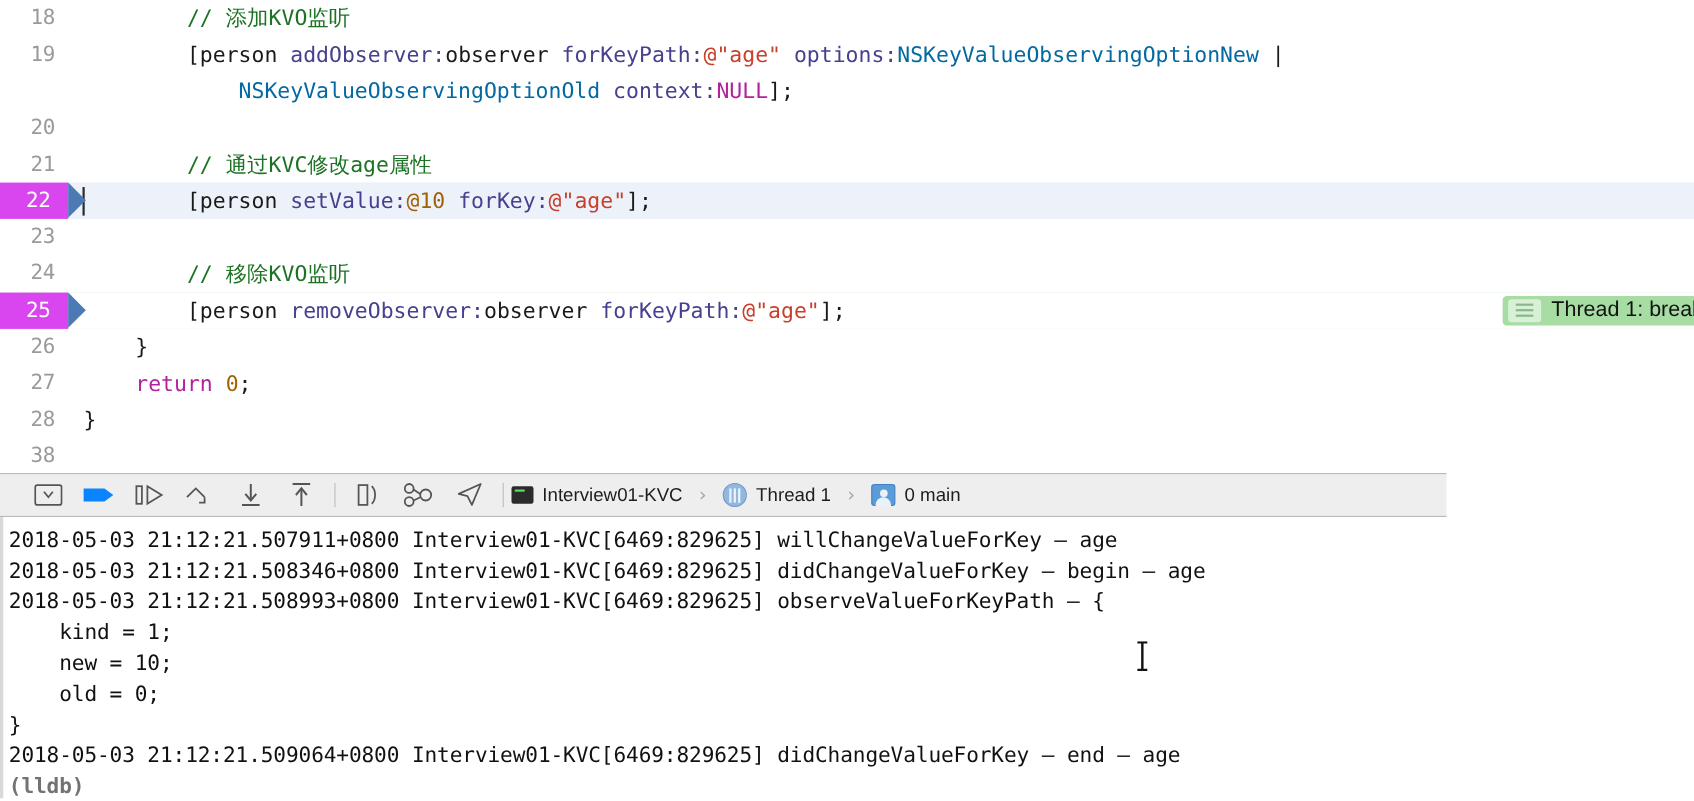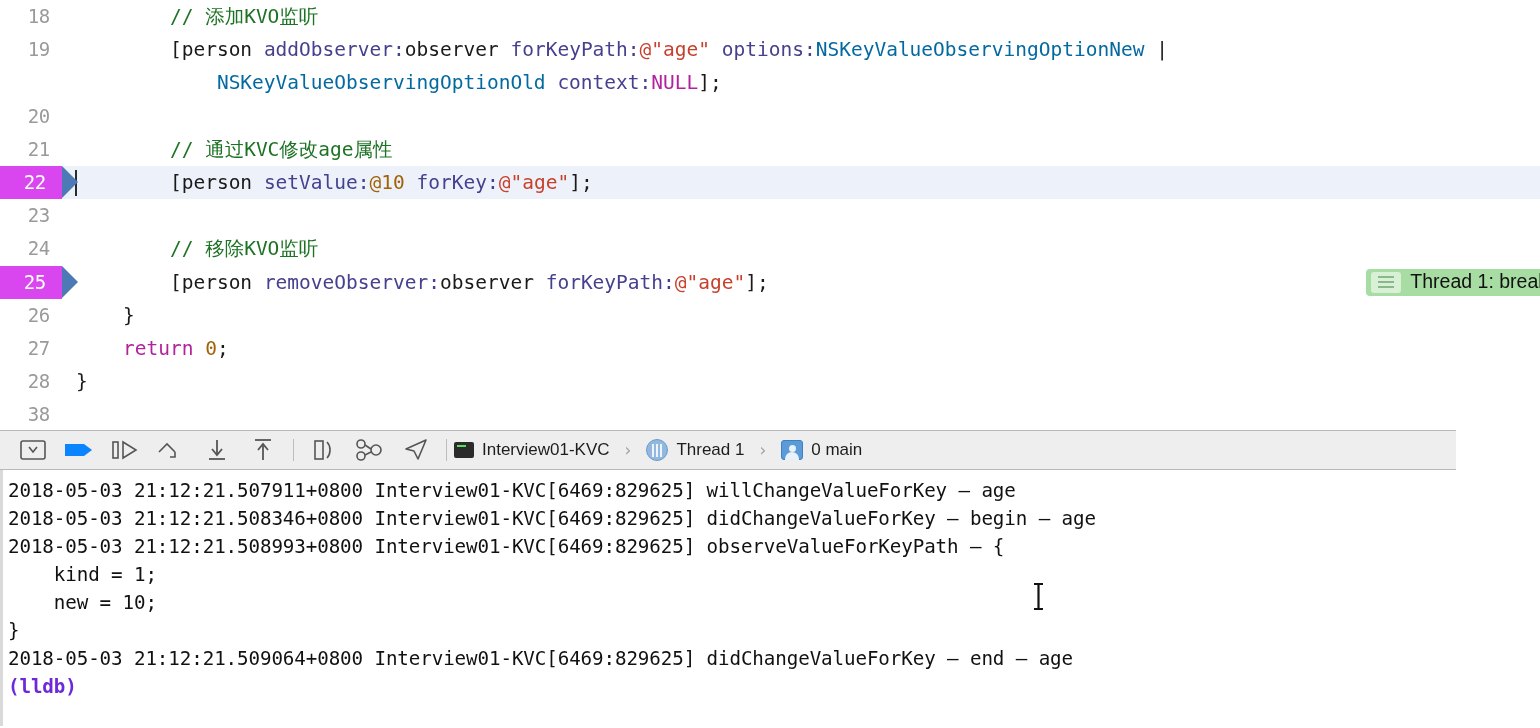--- a/index.html
+++ b/index.html
@@ -112,28 +112,28 @@
   .bp-grip i { display:block; width: 16px; height: 2px; background: #8bb888; }
   .bp-text {
     font-family: "Liberation Sans", sans-serif;
     font-size: 19.5px;
     color: #111111;
   }
 
   
   #debugbar {
     position: relative;
-    width: 1456px;
+    width: 1315px;
     height: 40px;
     background: #eeeeee;
     border-top: 1px solid #b9b9b9;
     border-bottom: 1px solid #b9b9b9;
     display: flex;
     align-items: center;
-    padding-left: 10px;
+    padding-left: 21px;
     gap: 0px;
   }
   .tb-btn {
     width: 46px; height: 36px;
     display: flex; align-items: center; justify-content: center;
   }
   .tb-sep {
     width: 1px; height: 22px;
     background: #bdbdbd;
     margin: 0 7px;
@@ -186,21 +186,21 @@
   }
   .logline {
     font-family: "DejaVu Sans Mono", monospace;
     font-size: 19.2px;
     line-height: 28px;
     color: #111111;
     white-space: pre;
     padding-left: 4px;
     letter-spacing: -0.1px;
   }
-  .logline.prompt { color: #6d28d9; font-weight: bold; }
+  .logline.prompt { color: #737373; font-weight: bold; }
 
   
   #ibeam {
     position: absolute;
     left: 1033px; top: 583px;
     width: 13px; height: 27px;
   }
 </style>
 </head>
 <body>
@@ -321,20 +321,21 @@
 </div>
 
 <div id="console">
   <div id="console-left-rule"></div>
   <div id="console-lines">
       <div class="logline">2018-05-03 21:12:21.507911+0800 Interview01-KVC[6469:829625] willChangeValueForKey – age</div>
       <div class="logline">2018-05-03 21:12:21.508346+0800 Interview01-KVC[6469:829625] didChangeValueForKey – begin – age</div>
       <div class="logline">2018-05-03 21:12:21.508993+0800 Interview01-KVC[6469:829625] observeValueForKeyPath – {</div>
       <div class="logline">    kind = 1;</div>
       <div class="logline">    new = 10;</div>
+      <div class="logline">    old = 0;</div>
       <div class="logline">}</div>
       <div class="logline">2018-05-03 21:12:21.509064+0800 Interview01-KVC[6469:829625] didChangeValueForKey – end – age</div>
       <div class="logline prompt">(lldb)</div>
     </div>
   <svg id="ibeam" viewBox="0 0 13 27" style="left: 1032px; top: 113px;">
     <path d="M2 1 H11 M6.5 1 V26 M2 26 H11" stroke="#111" stroke-width="2.2" fill="none"></path>
   </svg>
 </div>
 
 </body></html>

